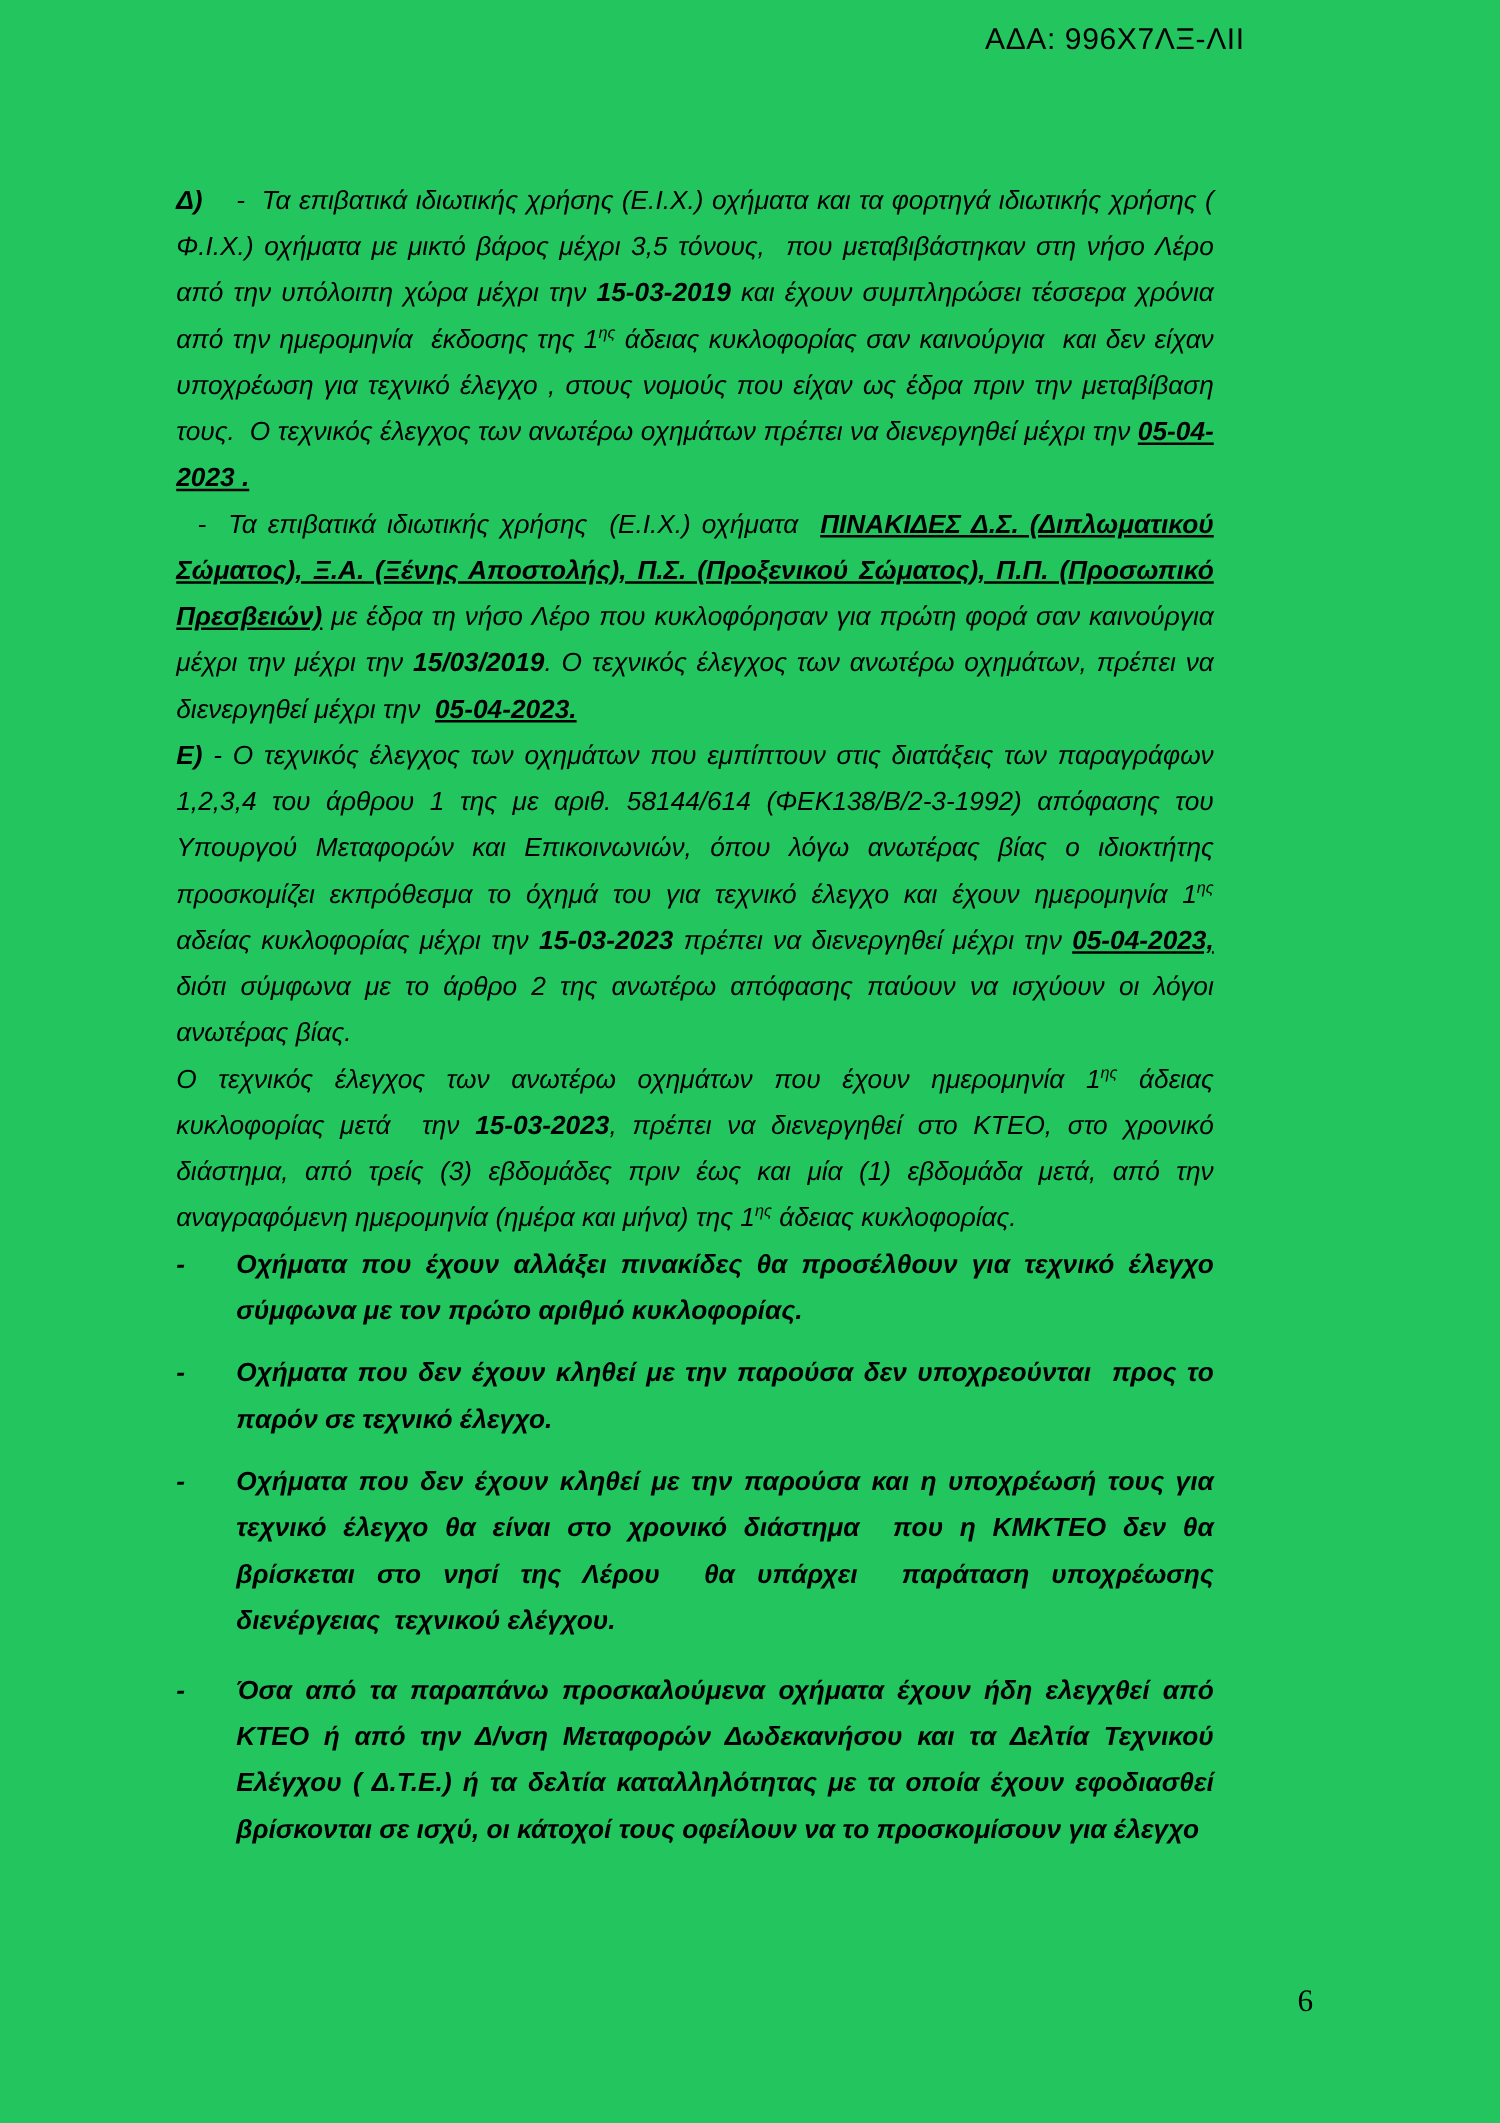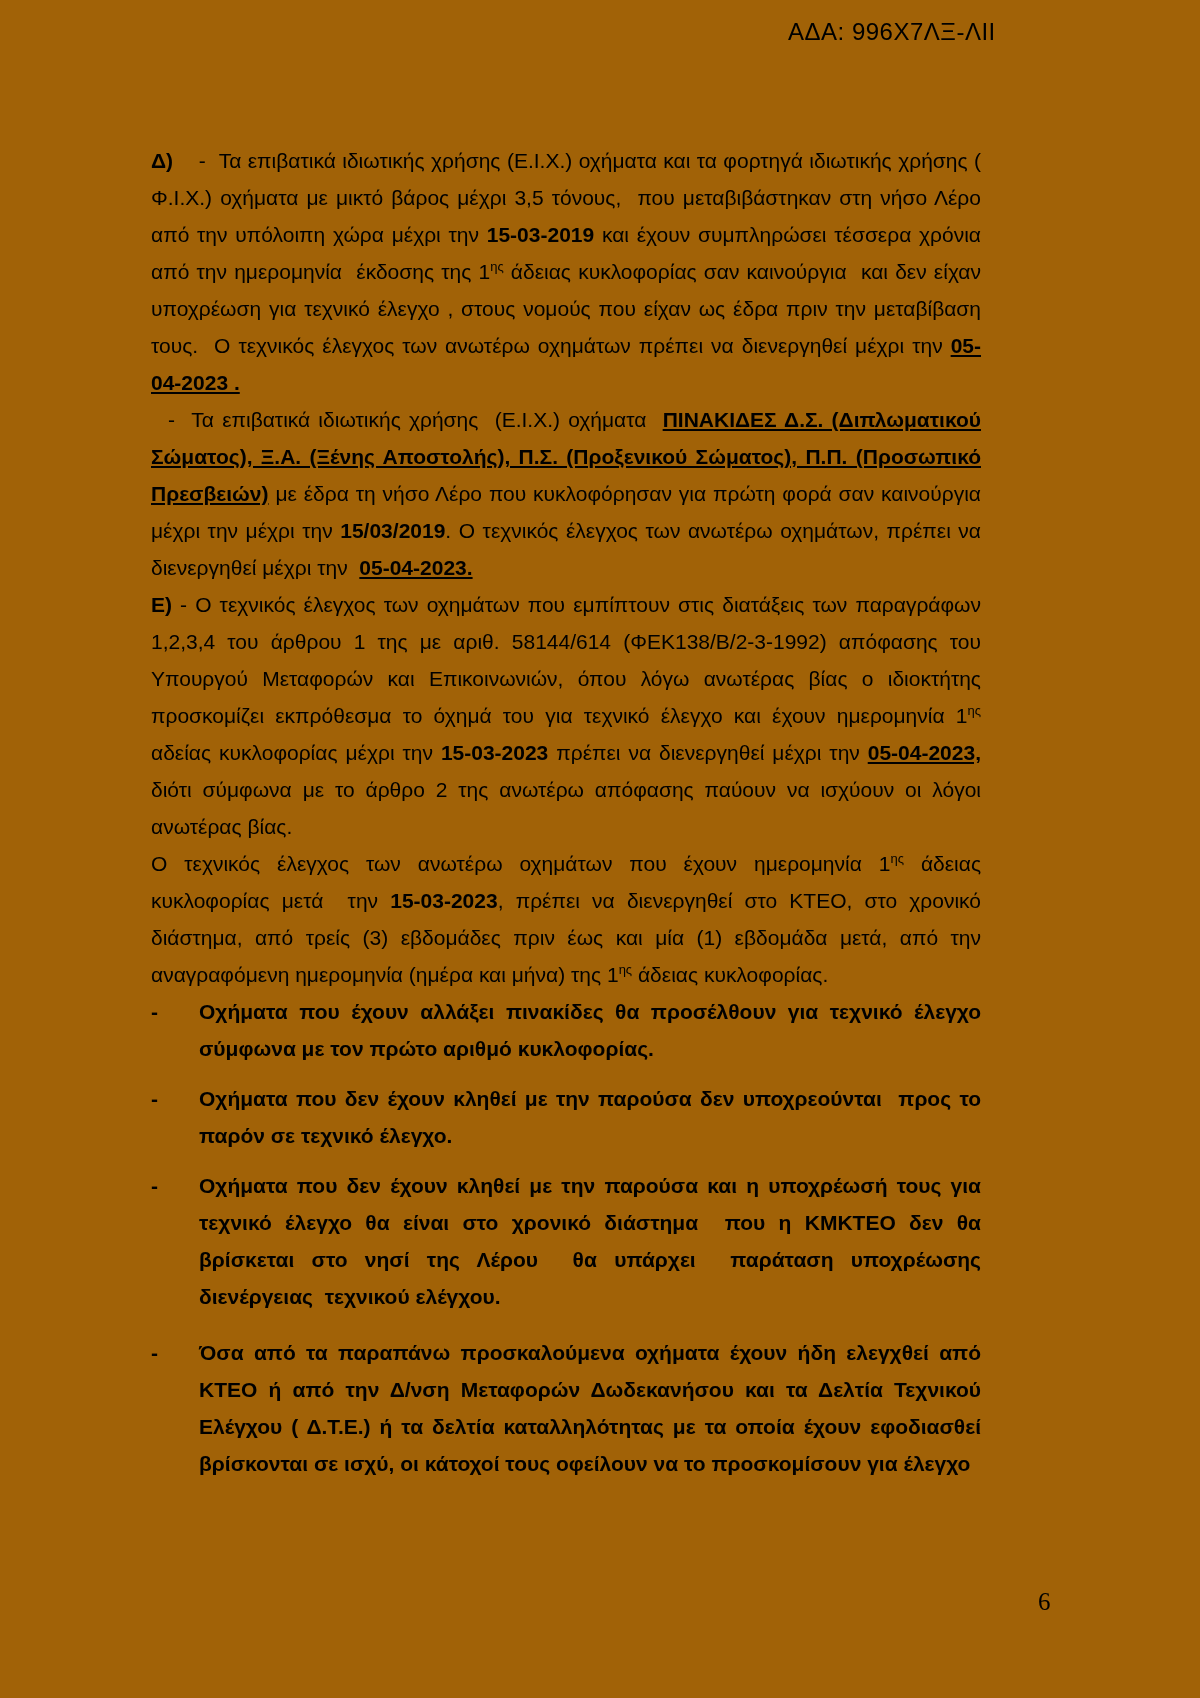--- a/index.html
+++ b/index.html
@@ -1,38 +1,39 @@
 <!DOCTYPE html>
 <html lang="el"><head>
 <meta charset="utf-8">
 <style>
   html,body { margin:0; padding:0; background:#e8e8e8; }
   .page {
     position:relative;
     width:1200px; height:1698px;
     margin:0 auto;
-    background:#a16207;
+    background:#22c55e;
     color:#000000;
     font-family:"Liberation Sans", sans-serif;
     overflow:hidden;
   }
   .ada {
     position:absolute;
     top:18px; left:788px;
     font-size:24px;
     letter-spacing:0.5px;
     white-space:nowrap;
   }
   .content {
     position:absolute;
-    left:151px; top:142px;
+    left:141px; top:142px;
     width:830px;
     font-size:21px;
     line-height:37px;
     text-align:justify;
+    font-style:italic;
   }
   p.para { margin:0; }
   .mb-a { margin-bottom:21px; }
   .mb-b { margin-bottom:20px; }
   .mb-c { margin-bottom:21px; }
   .mb-d { margin-bottom:19px; }
   .indent { text-indent:17px; }
   .b { font-weight:700; }
   .u { text-decoration:underline; }
   sup { font-size:13px; line-height:0; vertical-align:super; }

